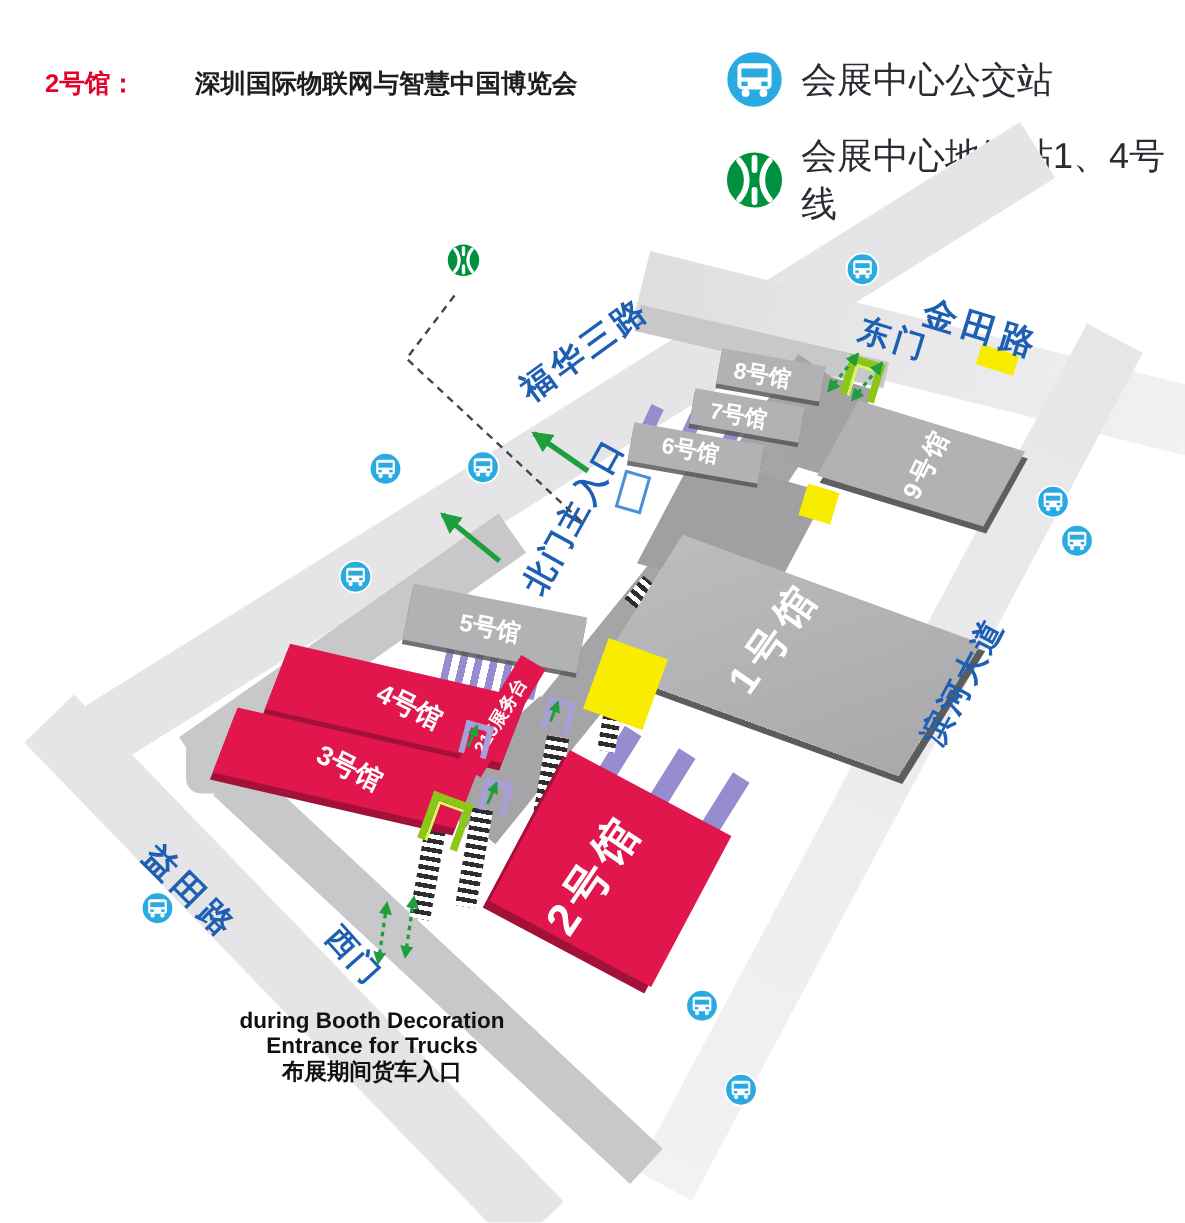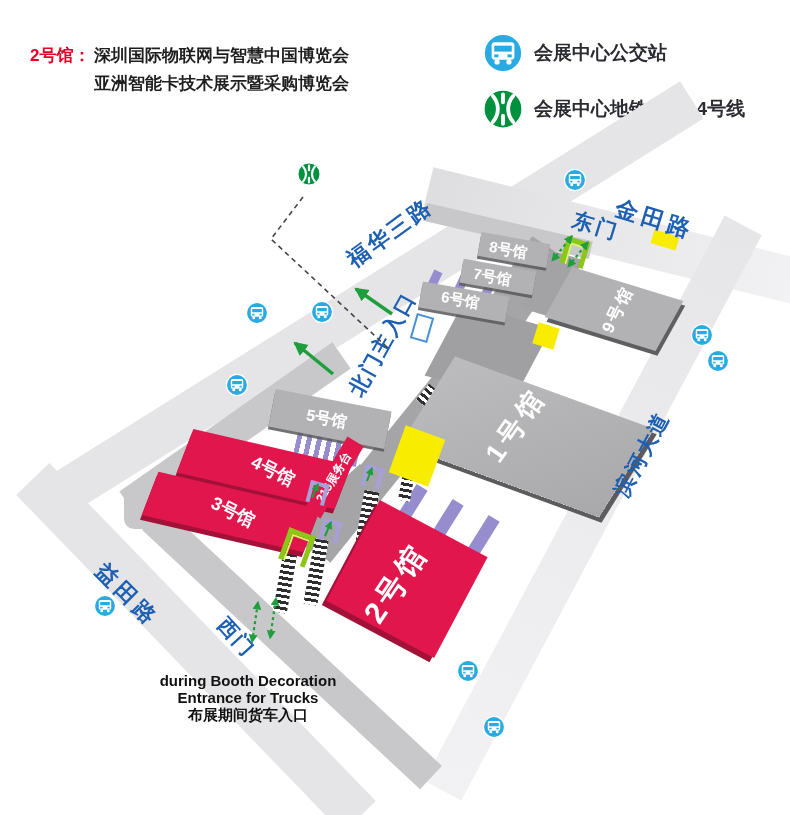--- a/index.html
+++ b/index.html
@@ -1,27 +1,27 @@
 <!DOCTYPE html>
 <html><head>
 <meta charset="utf-8">
 <style>
   html,body{margin:0;padding:0;background:#ffffff;}
   body{font-family:"Liberation Sans","DejaVu Sans",sans-serif;}
   .stage{position:relative;width:790px;height:815px;background:#fff;overflow:hidden;}
   .abs{position:absolute;}
   
   .legend-left{left:30px;top:42px;width:400px;font-size:17px;font-weight:bold;line-height:28px;color:#1e1e1e;}
-  .legend-row{display:flex;}
+  .legend-row{display:flex;gap:36px;}
   .legend-hall{color:#e60028;width:64px;flex:0 0 64px;}
   .legend-indent{margin-left:64px;}
   .legend-right{left:482px;top:32px;width:300px;}
   .legend-r-row{display:flex;align-items:center;margin-bottom:14px;}
   .legend-r-row .ic{width:42px;height:42px;margin-right:10px;flex:0 0 42px;}
-  .legend-r-label{font-size:19px;font-weight:bold;color:#2b2b33;}
+  .legend-r-label{font-size:24px;font-weight:normal;color:#2b2b33;}
   
   .road{position:absolute;background:#e5e5e7;}
   .road-inner{position:absolute;background:#c8c8ca;}
   .road-label{position:absolute;color:#1d5fb2;font-weight:bold;white-space:nowrap;transform-origin:center center;}
   
   .hall{position:absolute;transform-origin:center center;}
   .hall-gray{background:#b2b2b4;box-shadow:0 3px 0 rgba(88,88,90,.85);}
   .hall-red{background:#e0164c;box-shadow:0 5px 0 #a31139;}
   .hall-label{position:absolute;color:#fff;font-weight:bold;white-space:nowrap;transform-origin:center center;z-index:7;}
   .corridor{position:absolute;background:#a5a5a7;border-left:2px solid #fff;}
@@ -40,23 +40,20 @@
 </head>
 <body>
 
 <div class="stage">
 
   <div class="abs legend-left">
     <div class="legend-row">
       <span class="legend-hall">2号馆：</span>
       <span>深圳国际物联网与智慧中国博览会</span>
     </div>
-    <div class="legend-row">
-      <span class="legend-indent">亚洲智能卡技术展示暨采购博览会</span>
-    </div>
   </div>
 
   <div class="abs legend-right">
     <div class="legend-r-row">
       <span class="ic"><svg width="42" height="42" viewBox="0 0 24 24">
 <circle cx="12" cy="12" r="11" fill="#29abe2" stroke="#fff" stroke-width="1.3"></circle>
 <rect x="5.5" y="5.8" width="13" height="10" rx="1.8" fill="#fff"></rect>
 <rect x="7" y="7.8" width="10" height="3.4" fill="#29abe2"></rect>
 <rect x="7" y="12.8" width="2.4" height="1.7" fill="#29abe2"></rect>
 <rect x="14.6" y="12.8" width="2.4" height="1.7" fill="#29abe2"></rect>

